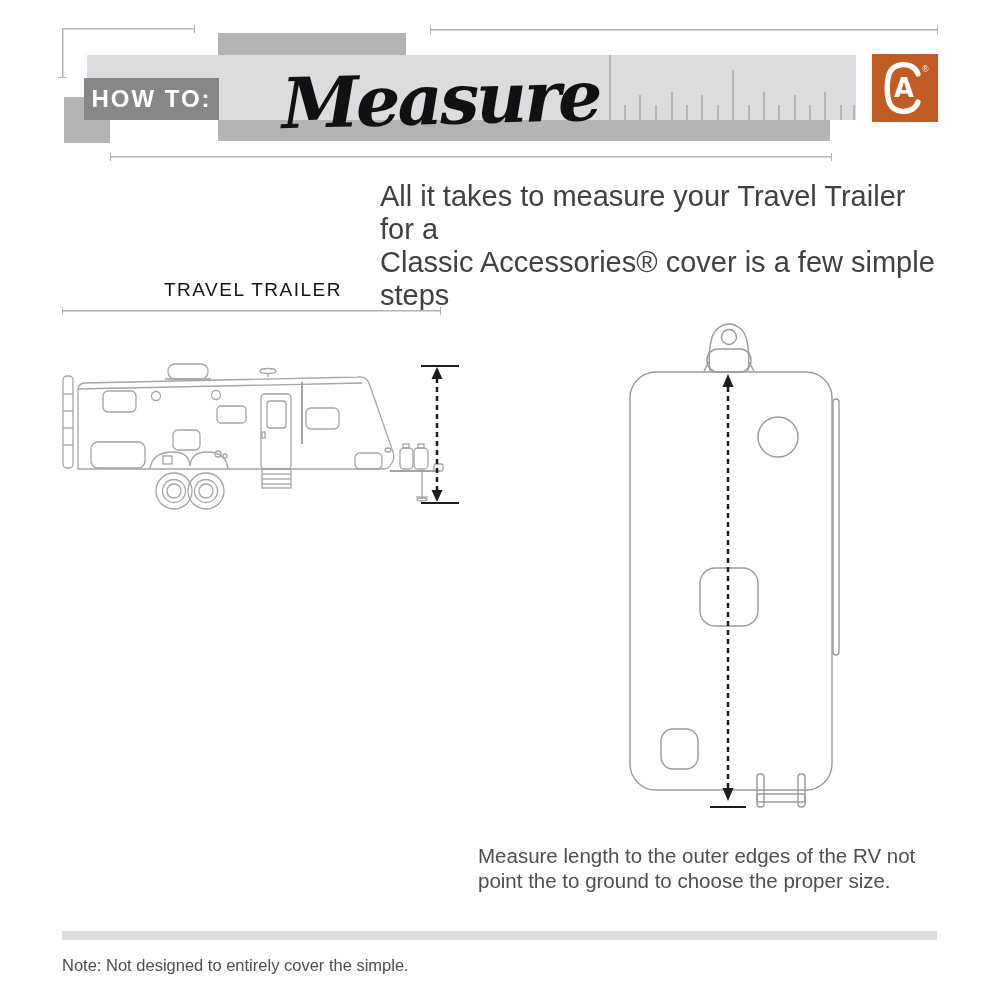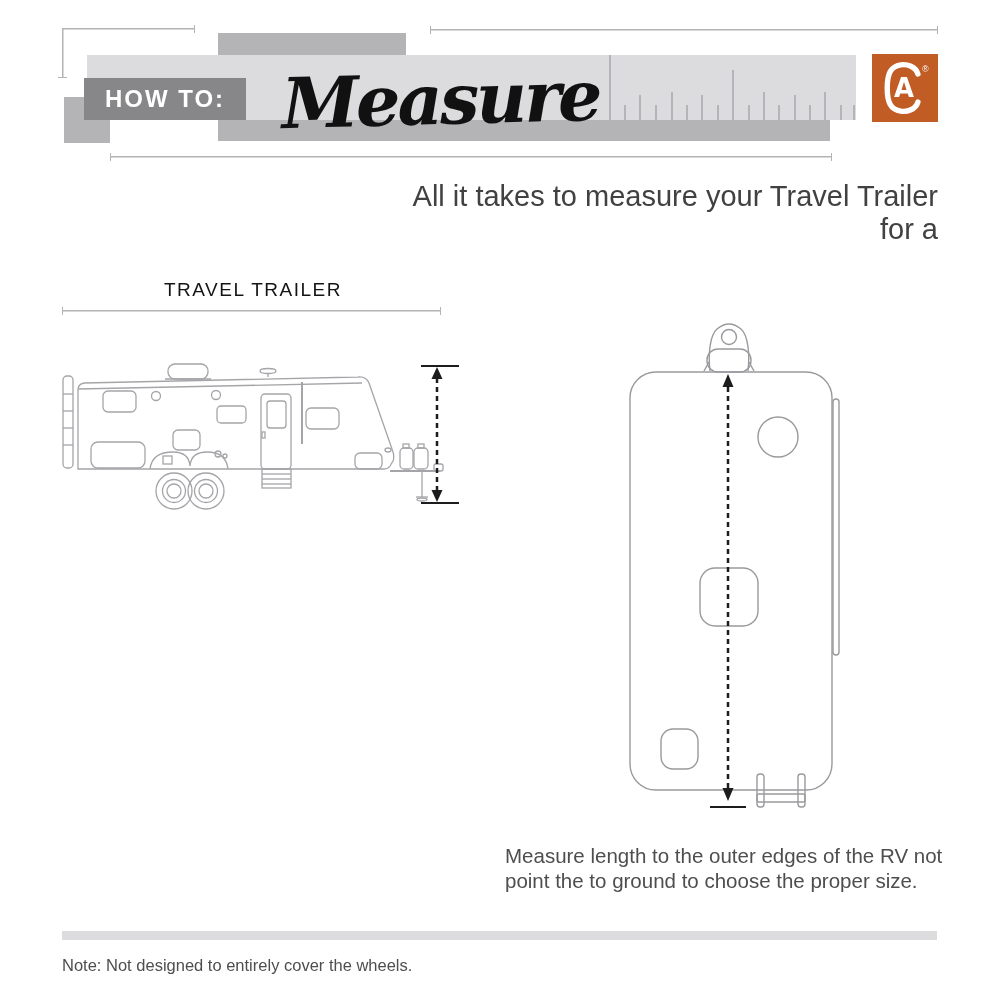--- a/index.html
+++ b/index.html
@@ -14,40 +14,40 @@
   .mline-h.tick-right { border-right:1.5px solid #b3b3b6; }
   .mline-v { position:absolute; width:9px;
     background:linear-gradient(#b3b3b6,#b3b3b6) center/1.5px 100% no-repeat; }
   .mline-v.tick-bottom { border-bottom:1.5px solid #b3b3b6; }
 
   
   .rect-top   { position:absolute; left:218px; top:33px;  width:188px; height:24px; background:#b4b4b7; }
   .band       { position:absolute; left:87px;  top:55px;  width:769px; height:65px; background:#dcdcde; }
   .rect-left  { position:absolute; left:64px;  top:97px;  width:46px;  height:46px; background:#b4b4b7; }
   .bar-below  { position:absolute; left:218px; top:120px; width:612px; height:21px; background:#b4b4b7; }
-  .howto-box  { position:absolute; left:84px;  top:78px;  width:162px; height:42px; background:#87878a;
+  .howto-box  { position:absolute; left:84px;  top:78px;  width:135px; height:42px; background:#87878a;
                 display:flex; align-items:center; justify-content:center; }
   .howto-box span { color:#fff; font-weight:bold; font-size:24px; letter-spacing:2px; }
   .script-title { position:absolute; left:268px; top:58px; width:345px; text-align:center;
                   font-family:"DejaVu Serif", serif; font-style:italic; font-weight:bold;
                   font-size:70px; color:#111; transform:rotate(-1.5deg); letter-spacing:-3px; }
   .ruler { position:absolute; left:608px; top:55px; }
   .logo-box { position:absolute; left:872px; top:54px; width:66px; height:68px; background:#C05C24;
               display:flex; align-items:center; justify-content:center; }
 
   
-  .intro { position:absolute; left:380px; right:62px; top:180px; text-align:right;
+  .intro { position:absolute; left:380px; right:62px; top:180px; 
            font-size:29px; line-height:33px; color:#414141; font-weight:300; }
 
   
   .tt-label { position:absolute; left:62px; top:279px; width:382px; text-align:center;
               font-size:19px; font-weight:normal; letter-spacing:1.5px; color:#141414; }
 
   
-  .caption { position:absolute; left:505px; top:843px; width:440px;
+  .caption { position:absolute; left:478px; top:843px; width:440px;
              font-size:20.5px; line-height:25px; color:#4e4e4e; }
   .footer-bar { position:absolute; left:62px; top:931px; width:875px; height:9px; background:#dcdcde; }
   .note { position:absolute; left:62px; top:956px; font-size:16.5px; color:#4e4e4e; }
 
   svg { display:block; }
   .abs { position:absolute; }
 </style>
 </head>
 <body>
 
@@ -94,20 +94,21 @@
   <div class="logo-box">
     <svg width="52" height="56" viewBox="0 0 48 52">
       <path d="M36 13 C 34 6, 26 3.5, 20 4.5 C 11 6, 7.5 12, 7.5 26 C 7.5 40, 11 46, 20 47.5 C 26 48.5, 34 46, 36 39" fill="none" stroke="#ffffff" stroke-width="5" stroke-linecap="round"></path>
       <text x="23" y="34" font-size="24" font-weight="bold" fill="#ffffff" text-anchor="middle" font-family="DejaVu Sans, sans-serif">A</text>
       <text x="40" y="11" font-size="8" fill="#ffffff">®</text>
     </svg>
   </div>
 
   <div class="intro">
     <div>All it takes to measure your Travel Trailer for a</div>
+    <div>Classic Accessories® cover is a few simple steps</div>
   </div>
 
   <div class="tt-label">TRAVEL TRAILER</div>
   <div class="mline-h tick-both" style="left:62px; top:307px; width:379px; --lg:#c4c4c7;"></div>
 
   <svg class="abs" style="left:56px; top:356px;" width="412" height="158" viewBox="0 0 412 158">
     <g fill="none" stroke="#a5a5a9" stroke-width="1.3">
 
       <rect x="7" y="20" width="10" height="92" rx="4"></rect>
       <line x1="7" y1="38" x2="17" y2="38"></line>
@@ -201,15 +202,15 @@
       <line x1="92" y1="487" x2="128" y2="487" stroke="#1c1c1c" stroke-width="2"></line>
     </g>
   </svg>
 
   <div class="caption">
     <div>Measure length to the outer edges of the RV not</div>
     <div>point the to ground to choose the proper size.</div>
   </div>
 
   <div class="footer-bar"></div>
-  <div class="note">Note: Not designed to entirely cover the wheels.</div>
+  <div class="note">Note: Not designed to entirely cover the simple.</div>
 
 </div>
 
 </body></html>

